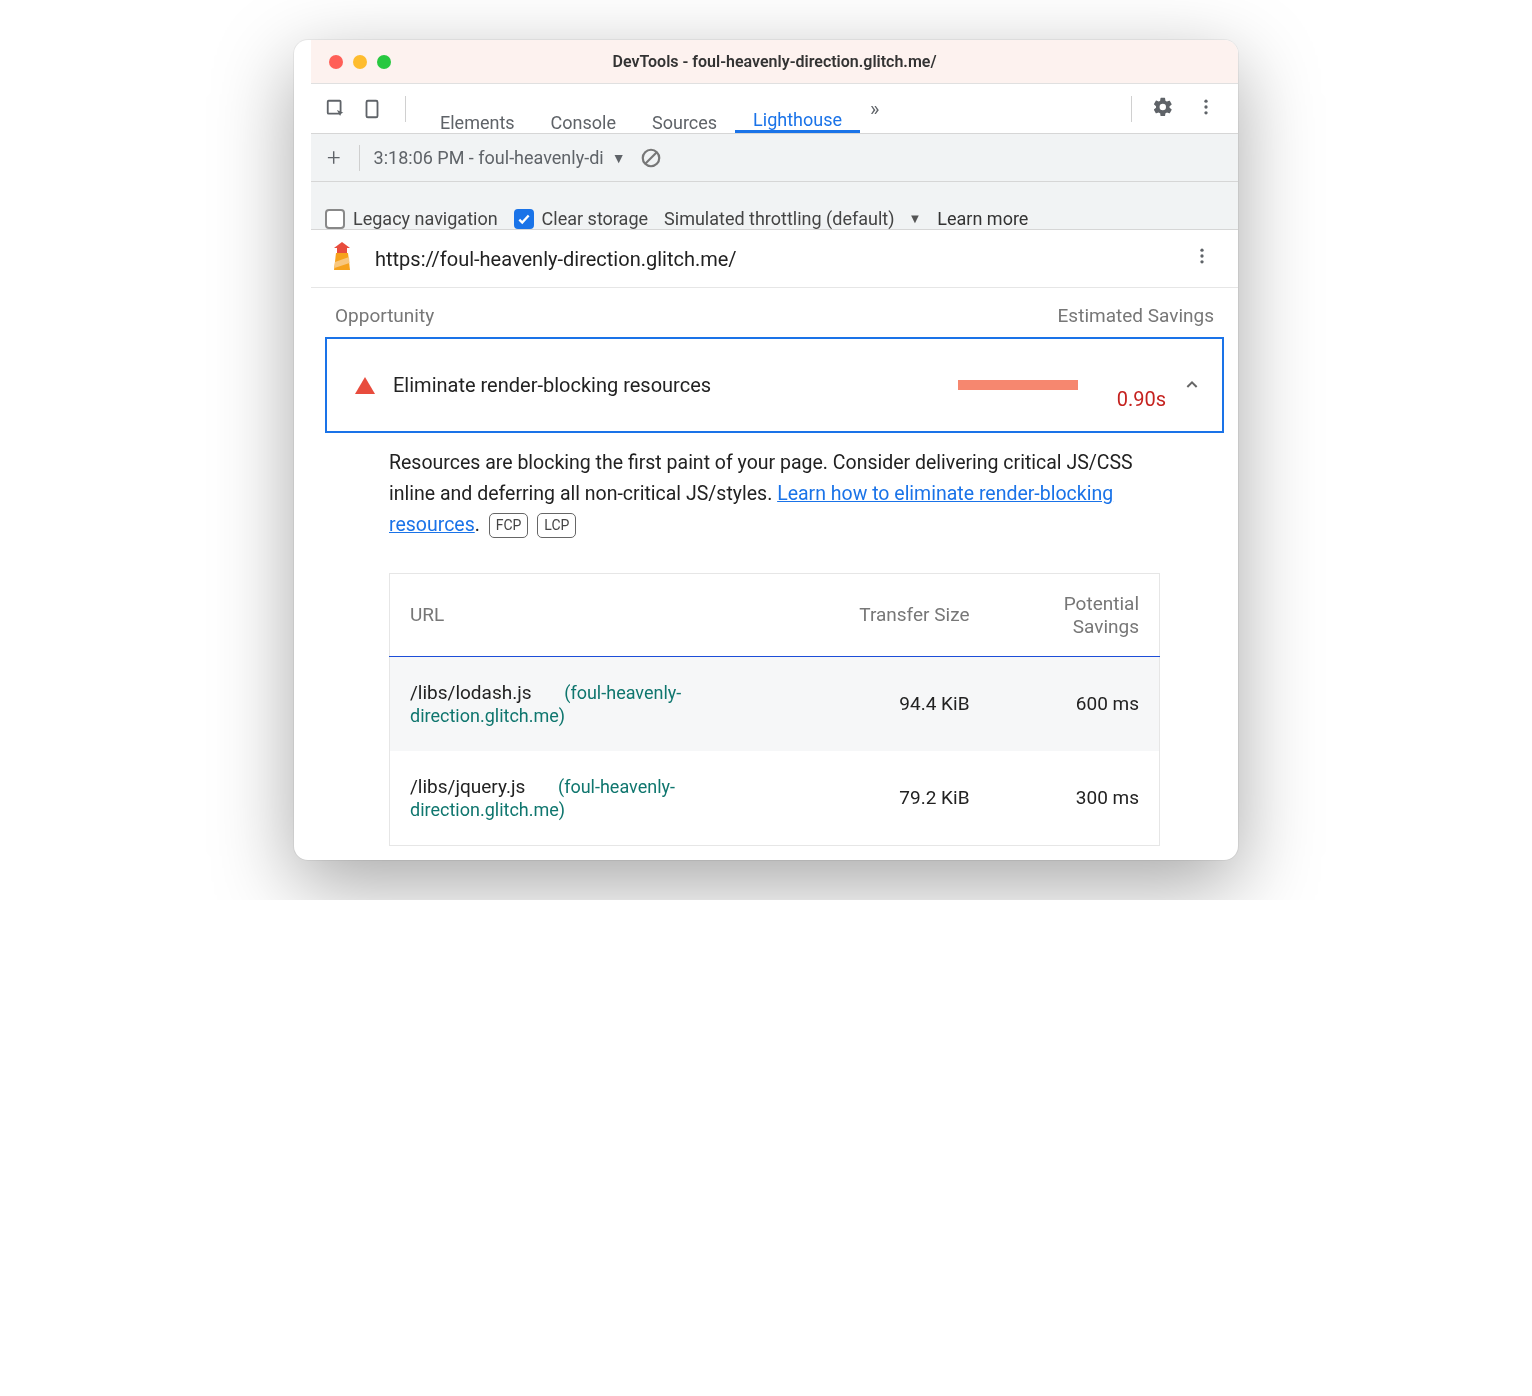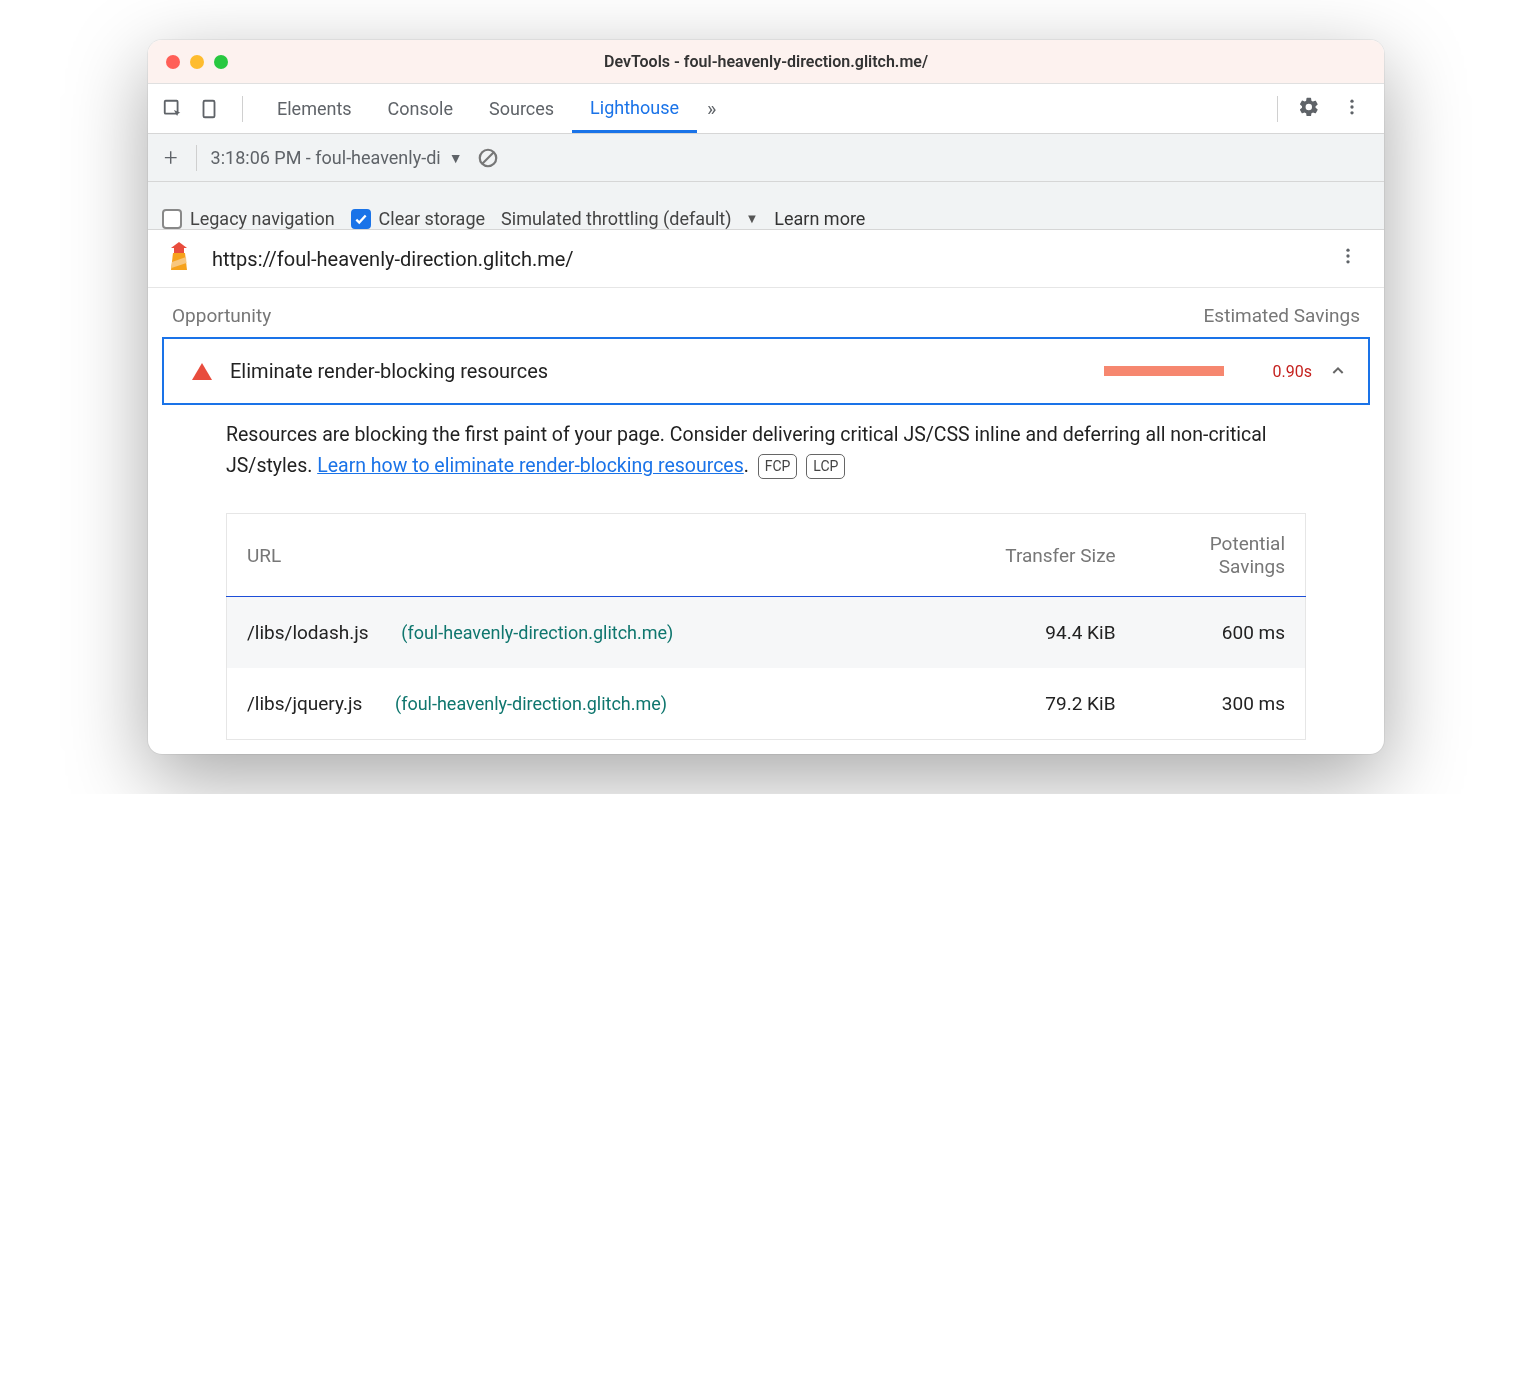--- a/index.html
+++ b/index.html
@@ -4,25 +4,26 @@
 <style>
   * { box-sizing: border-box; margin: 0; padding: 0; }
   body {
     font-family: -apple-system, BlinkMacSystemFont, "Segoe UI", Roboto, Helvetica, Arial, sans-serif;
     background: #fff;
     display: flex;
     justify-content: center;
     padding: 40px 0;
   }
   .window {
-    width: 1236px;
+    width: 944px;
     border-radius: 14px;
     background: #fff;
     box-shadow: 0 25px 80px rgba(0,0,0,.35), 0 0 0 1px rgba(0,0,0,.05);
     overflow: hidden;
+    padding-left: 17px;
   }
   .titlebar {
     height: 44px;
     background: #fdf2ef;
     display: flex;
     align-items: center;
     position: relative;
     border-bottom: 1px solid #e0e0e0;
   }
   .traffic {
@@ -49,21 +50,21 @@
     height: 50px;
     border-bottom: 1px solid #d6d6d6;
     padding: 0 10px;
     font-size: 18px;
     color: #5f6368;
     background: #fff;
   }
   .tb-left { display:flex; align-items:center; gap:14px; padding:0 8px 0 4px;}
   .tb-icon { width: 22px; height: 22px; display:flex; align-items:center; justify-content:center; }
   .vsep { width:1px; height:26px; background:#d0d0d0; margin: 0 8px; }
-  .tab { padding: 0 18px; height:100%; display:flex; align-items:center; cursor:pointer; }
+  .tab { padding: 0 18px; height:100%; display:flex; align-items:flex-end; cursor:pointer; }
   .tab.active { color:#1a73e8; border-bottom: 3px solid #1a73e8; }
   .tb-right { margin-left:auto; display:flex; align-items:center; gap:6px; padding-right:4px;}
   .tb-right .vsep{margin:0 6px;}
   .more-chev { font-size:20px; color:#5f6368; padding:0 10px; cursor:pointer;}
   .gear, .kebab { cursor:pointer; padding: 0 8px;}
 
   .toolbar2 {
     display:flex;
     align-items:center;
     height: 48px;
@@ -129,21 +130,21 @@
     display:flex;
     align-items:center;
     padding: 20px 22px;
     gap: 18px;
     font-size: 20px;
   }
   .tri { width:0;height:0;border-left:10px solid transparent;border-right:10px solid transparent;border-bottom:17px solid #e84c3d; margin-left:6px;}
   .audit-title { color:#222; }
   .spacer{flex:1;}
   .bar { width:120px;height:10px;background:#f6876f;}
-  .sav-val { color:#c5221f; font-weight:400; width:70px; text-align:right; font-size:16px;}
+  .sav-val { color:#c5221f; font-weight:400; width:70px; text-align:right; font-size:20px;margin-top:28px;}
   .chev-up { width:16px;height:16px;}
   .chev-up svg{display:block;}
 
   .desc {
     padding: 14px 64px 6px 64px;
     font-size: 19.5px;
     line-height: 1.6;
     color:#222;
   }
   .desc a { color:#1a73e8; text-decoration: underline;}

